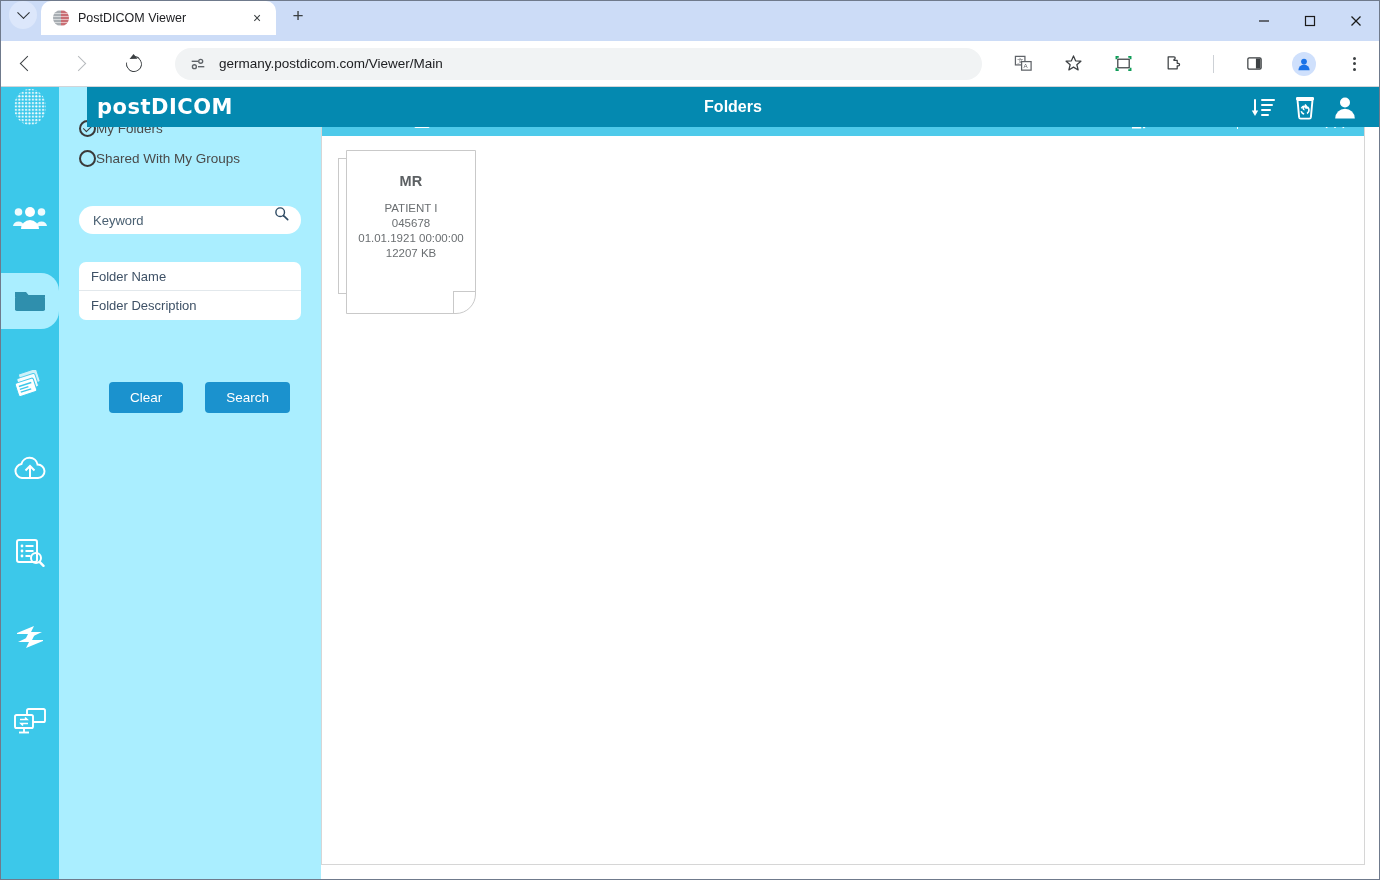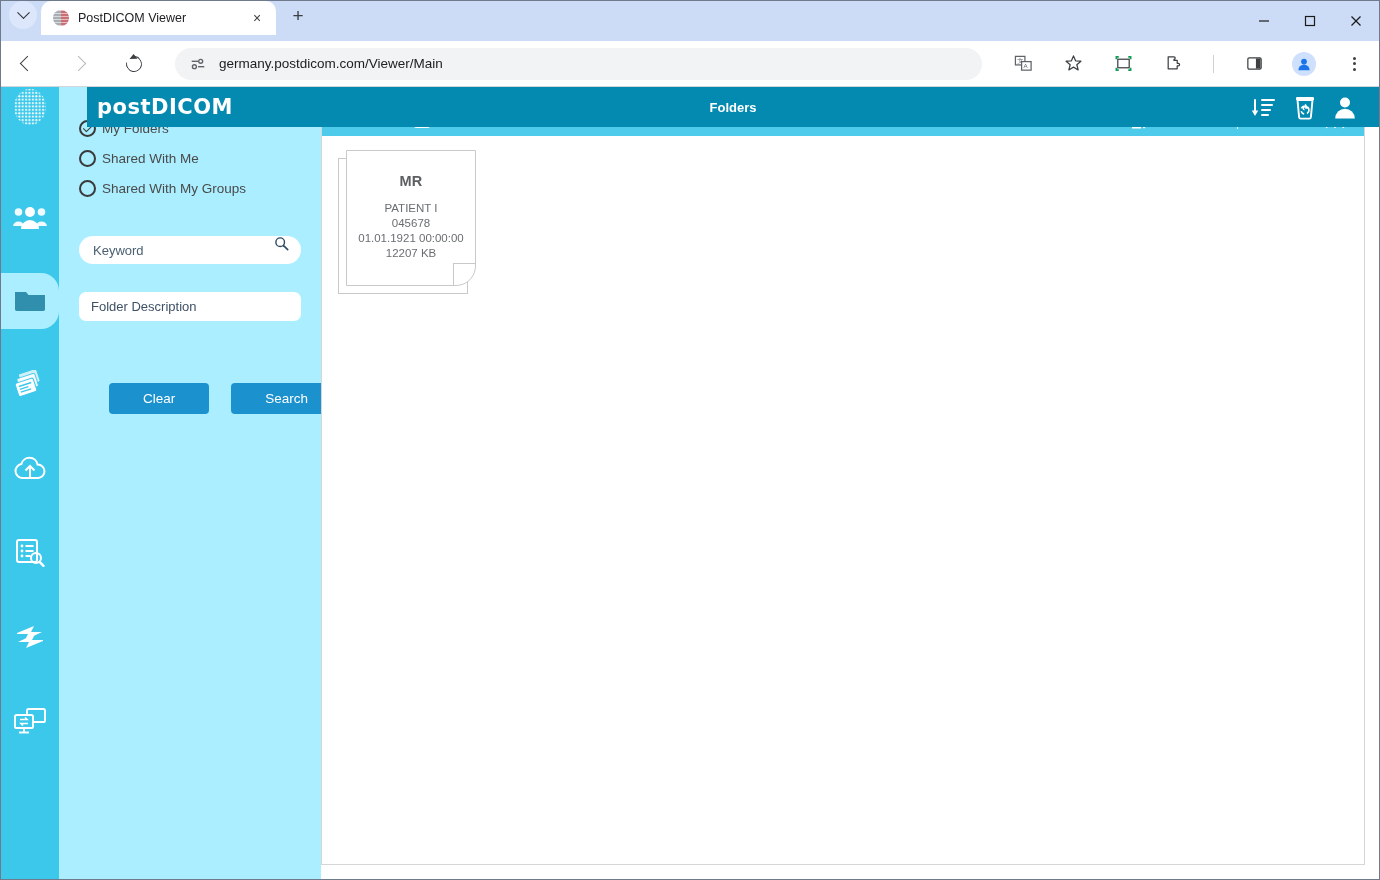--- a/index.html
+++ b/index.html
@@ -191,21 +191,21 @@
     border-radius: 0 18px 18px 0;
   }
 
   .panel {
     width: 262px; flex: 0 0 262px;
     background: #aaeeff;
     display: flex; flex-direction: column;
     padding: 26px 0 0 0;
   }
   .radio-row {
-    display: flex; align-items: center; gap: 6px;
+    display: flex; align-items: center; gap: 0;
     padding: 0 0 0 20px;
     height: 30px;
     cursor: pointer;
   }
   .radio {
     width: 17px; height: 17px; border-radius: 50%;
     border: 2px solid #3a3a3a;
     flex: 0 0 17px;
     display:flex;align-items:center;justify-content:center;
   }
@@ -253,21 +253,21 @@
   }
   .field input::placeholder { color: #3e5166; opacity: 1; }
 
   .btnrow { display:flex; gap: 22px; margin: 62px 0 0 50px; }
   .btn {
     background: #1b92ce;
     color: #ffffff;
     border: none; border-radius: 4px;
     font-family: "Liberation Sans", sans-serif;
     font-size: 13.5px;
-    padding: 8px 34px;
+    padding: 8px 21px;
     cursor: pointer;
   }
 
   
   .content {
     flex: 1 1 auto;
     background: #ffffff;
     padding: 12px 14px 14px 0;
     display: flex; flex-direction: column;
   }
@@ -327,21 +327,21 @@
   .study .stack {
     position: absolute;
     left: 0; top: 8px;
     width: 130px; height: 136px;
     border: 1px solid #c9c9c9;
     background: #ffffff;
   }
   .study .card {
     position: relative;
     margin-left: 8px;
-    width: 130px; height: 136px;
+    width: 130px; height: 164px;
     border: 1px solid #c9c9c9;
     background: #ffffff;
     border-bottom-right-radius: 20px;
     text-align: center;
     padding-top: 22px;
   }
   .study .card::after{
     content:"";
     position:absolute;
     right: -1px; bottom: -1px;
@@ -372,21 +372,21 @@
   }
   .brand {
     font-size: 21px; font-weight: bold; color: #ffffff;
     letter-spacing: .5px;
     margin-left: 10px;
     font-family: "DejaVu Sans", sans-serif;
   }
   .apptitle {
     position: absolute; left: 0; right: 0;
     text-align: center;
-    font-size: 13px; font-weight: bold; color: #ffffff;
+    font-size: 16px; font-weight: bold; color: #ffffff;
     pointer-events: none;
   }
   .hdr-actions { margin-left: auto; display: flex; align-items:center; gap: 16px; padding-right: 22px; }
   .hdr-ico { cursor: pointer; display:flex; align-items:center; }
 
   .railwrap { position: relative; z-index: 6; }
 </style>
 </head>
 <body>
 
@@ -626,36 +626,35 @@
     <div class="panel">
 
       <div class="radio-row">
         <span class="radio">
             <span class="tick"></span>
           </span>
         <span class="radio-label">My Folders</span>
       </div>
       <div class="radio-row">
         <span class="radio"></span>
-        <span class="radio-label">Shared With Me</span>
-      </div>
-      <div class="radio-row">
-        <span class="radio"></span>
         <span class="radio-label">Shared With My Groups</span>
       </div>
 
       <div class="keyword-wrap">
         <input class="keyword-input" type="text" placeholder="Keyword" style="">
         <svg width="15" height="15" viewBox="0 0 16 16">
           <circle cx="6.6" cy="6.6" r="4.6" fill="none" stroke="#2e4a63" stroke-width="1.5"></circle>
           <line x1="10.2" y1="10.2" x2="14.6" y2="14.6" stroke="#2e4a63" stroke-width="1.7" stroke-linecap="round"></line>
         </svg>
       </div>
 
       <div class="fields">
+        <div class="field">
+          <input type="text" placeholder="Folder Name" style="">
+        </div>
         <div class="field">
           <input type="text" placeholder="Folder Description" style="">
         </div>
       </div>
 
       <div class="btnrow">
         <button class="btn">Clear</button>
         <button class="btn">Search</button>
       </div>
     </div>

